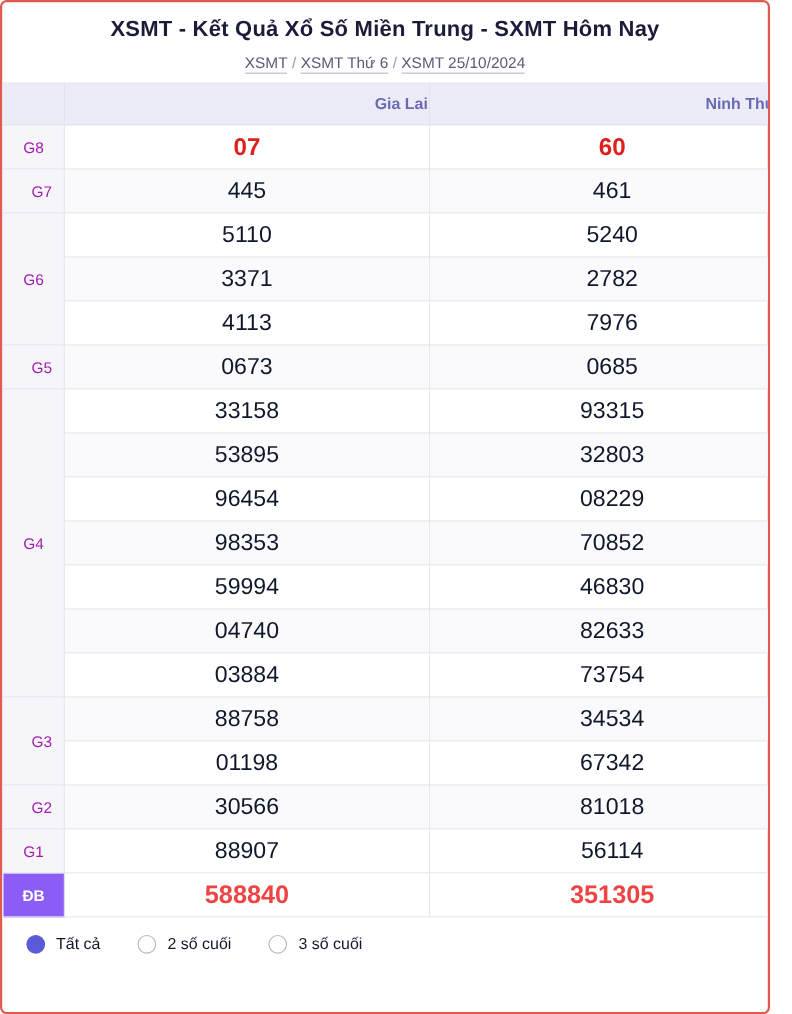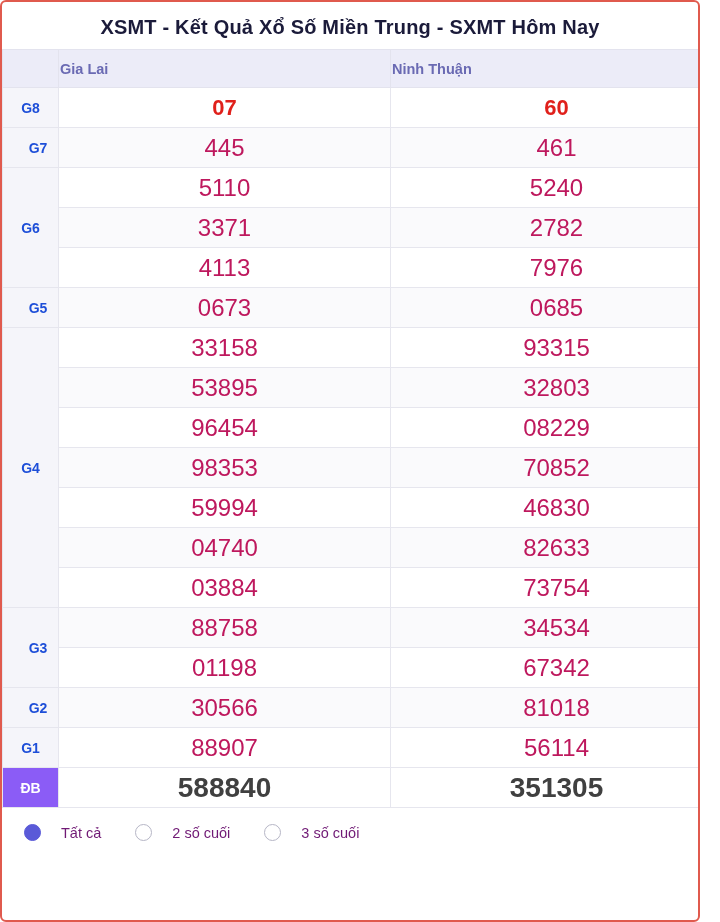--- a/index.html
+++ b/index.html
@@ -55,74 +55,74 @@
   table.results col.c1 { width: 56px; }
   table.results col.c2 { width: 332px; }
   table.results col.c3 { width: 332px; }
   table.results th.prov {
     background: #ececf8;
     color: #6a6ab3;
     font-size: 14.5px;
     font-weight: bold;
     height: 38px;
     border: 1px solid #e3e3ee;
-    text-align: left;
+    text-align: right;
   }
   table.results th.corner {
     background: #ececf8;
     border: 1px solid #e3e3ee;
   }
   table.results td {
     border: 1px solid #e6e6ee;
     text-align: center;
     vertical-align: middle;
   }
   td.label {
     background: #f5f5fa;
     font-size: 14px;
-    font-weight: bold;
-    color: #1d4ed8;
+    font-weight: normal;
+    color: #a21caf;
     width: 56px;
   }
   td.num {
-    font-size: 24px;
-    color: #be185d;
+    font-size: 21px;
+    color: #0f172a;
     height: 40px;
     font-weight: normal;
   }
   tr.zebra td.num { background: #fafafc; }
   tr.zebra td.label { background: #f5f5fa; padding-left: 16px; }
   td.g8 {
     color: #e0201b;
     font-weight: bold;
     font-size: 22px;
     margin-top: 44px;
   }
   tr.db td.label {
     background: #8b5cf6;
     color: #ffffff;
     font-weight: bold;
   }
   tr.db td.num {
-    color: #404040;
-    font-weight: bold;
-    font-size: 28px;
+    color: #ef4444;
+    font-weight: bold;
+    font-size: 23px;
   }
   .footer {
     display: flex;
     align-items: center;
     gap: 34px;
     padding: 16px 22px 10px 22px;
   }
   .opt {
     display: flex;
     align-items: center;
-    gap: 20px;
+    gap: 10px;
     font-size: 14.5px;
-    color: #701a75;
+    color: #0f172a;
     cursor: pointer;
   }
   .radio {
     width: 17px;
     height: 17px;
     border-radius: 50%;
     border: 1.5px solid #b6b6c6;
     background: #fff;
     display: inline-block;
   }
@@ -131,20 +131,23 @@
     border-color: #5a5ad8;
   }
 </style>
 </head>
 <body>
 
 <div class="page">
 
   <div class="header">
     <h1>XSMT - Kết Quả Xổ Số Miền Trung - SXMT Hôm Nay</h1>
+    <div class="breadcrumb">
+      <a href="#">XSMT</a><span class="sep">/</span><a href="#">XSMT Thứ 6</a><span class="sep">/</span><a href="#">XSMT 25/10/2024</a>
+    </div>
   </div>
 
   <table class="results">
     <colgroup>
         <col class="c1">
         <col class="c2">
         <col class="c3">
       </colgroup>
     <thead>
       <tr>

